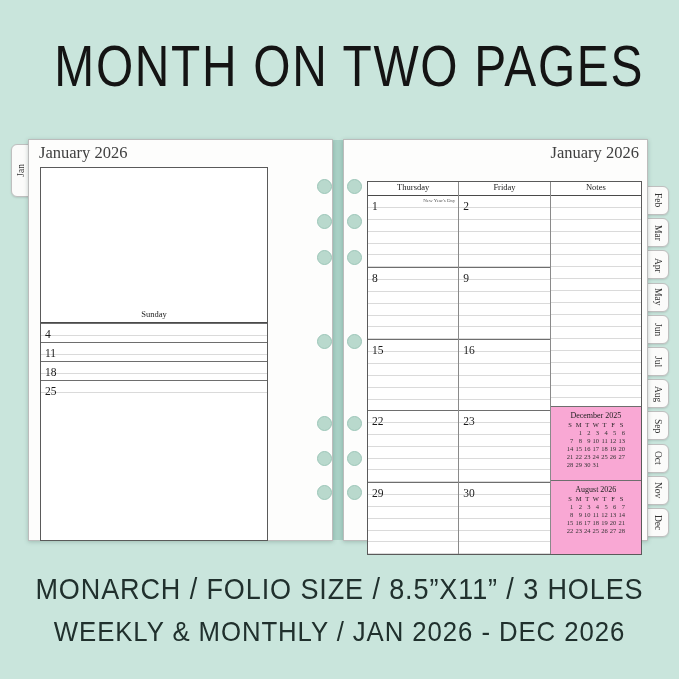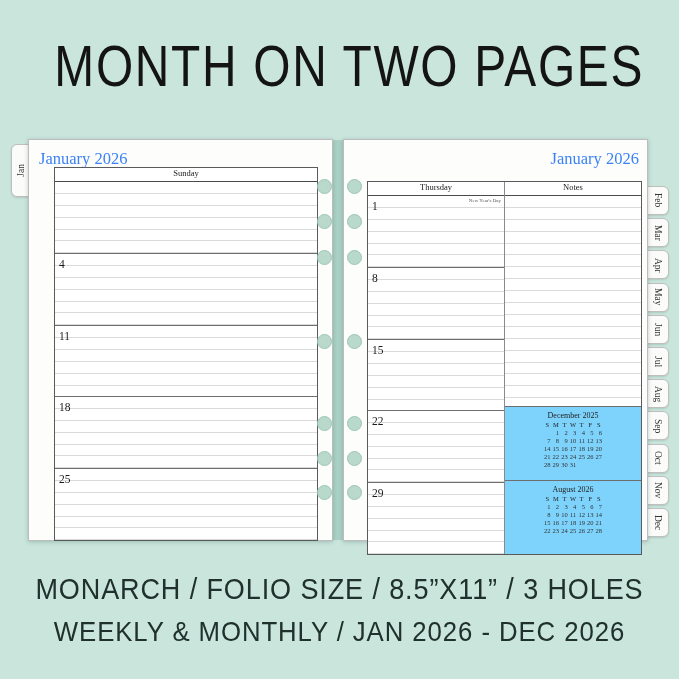--- a/index.html
+++ b/index.html
@@ -14,44 +14,44 @@
 
   
   .spine{position:absolute;left:332px;top:140px;width:13px;height:400px;background:#a9d1c6;}
 
   
   .page{position:absolute;top:139px;width:305px;height:402px;background:#fdfdfc;
         border:1px solid #bcbcbc;box-shadow:0 1px 4px rgba(50,85,75,.28);z-index:2;box-sizing:border-box;}
   .page-left{left:28px;}
   .page-right{left:343px;}
 
-  .month-title{position:absolute;top:9px;left:10px;font:16.5px "Liberation Serif",serif;color:#3b82f6;}
+  .month-title{position:absolute;top:3px;left:10px;font:16.5px "Liberation Serif",serif;color:#404040;}
   .month-title.right{left:auto;right:8px;}
 
   
   .grid{position:absolute;top:27px;display:flex;border:1px solid #5a5a5a;background:#fff;box-sizing:border-box;}
-  .page-left  .grid{left:25px;width:264px;height:374px;}
+  .page-left  .grid{left:11px;width:228px;height:374px;align-items:center;}
   .page-right .grid{left:23px;width:275px;height:374px;margin-top:14px;}
   .col{flex:1;display:flex;flex-direction:column;min-width:0;}
   .col + .col{border-left:1px solid #8a8a8a;}
   .col-head{height:13px;line-height:13px;text-align:center;
             font:8.5px "Liberation Serif",serif;color:#222;border-bottom:1px solid #4a4a4a;}
   .cell{flex:1;position:relative;
         background-image:repeating-linear-gradient(to bottom,
           transparent 0px,transparent 10.9px,#dadada 10.9px,#dadada 11.9px);}
   .cell + .cell{border-top:1px solid #6e6e6e;}
   .datenum{font:11.5px "Liberation Serif",serif;color:#1a1a1a;padding:1px 0 0 4px;display:inline-block;}
   .holiday{position:absolute;top:2px;right:3px;font:5px "Liberation Serif",serif;color:#555;white-space:nowrap;}
 
   
   .notes-body{flex:1;display:flex;flex-direction:column;}
   .notes-ruled{flex:3.05;
         background-image:repeating-linear-gradient(to bottom,
           transparent 0px,transparent 10.9px,#dadada 10.9px,#dadada 11.9px);}
-  .mini{flex:1;border-top:1px solid #6e6e6e;text-align:center;padding-top:4px;background:#7dd3fc;}
+  .mini{flex:1;border-top:1px solid #6e6e6e;text-align:center;padding-top:4px;background:#f9a8d4;}
   .mini-title{font:8px "Liberation Serif",serif;color:#222;margin-bottom:1px;}
   .mini-grid{display:grid;grid-template-columns:repeat(7,8.6px);justify-content:center;}
   .mini-grid span{font:6.5px/8px "Liberation Serif",serif;color:#333;text-align:right;padding-right:1px;}
   .mini-grid .dow{color:#222;text-align:center;padding-right:0;}
 
   
   .holes{position:absolute;left:0;top:0;width:100%;height:100%;pointer-events:none;}
   .hole{position:absolute;width:15px;height:15px;border-radius:50%;box-sizing:border-box;
         background:#b9d9cd;border:1px solid #9cc6b8;}
   .holes-left  .hole{left:288px;}
@@ -154,20 +154,28 @@
   <div class="page page-right">
     <div class="month-title right">January 2026</div>
     <div class="grid" id="right-grid">
         <div class="col">
           <div class="col-head">Thursday</div>
           <div class="cell"><span class="datenum">1</span><span class="holiday">New Year's Day</span></div>
           <div class="cell"><span class="datenum">8</span></div>
           <div class="cell"><span class="datenum">15</span></div>
           <div class="cell"><span class="datenum">22</span></div>
           <div class="cell"><span class="datenum">29</span></div>
+        </div>
+        <div class="col">
+          <div class="col-head">Friday</div>
+          <div class="cell"><span class="datenum">2</span></div>
+          <div class="cell"><span class="datenum">9</span></div>
+          <div class="cell"><span class="datenum">16</span></div>
+          <div class="cell"><span class="datenum">23</span></div>
+          <div class="cell"><span class="datenum">30</span></div>
         </div>
         <div class="col">
           <div class="col-head">Notes</div>
           <div class="notes-body">
             <div class="notes-ruled"></div>
             <div class="mini">
               <div class="mini-title">December 2025</div>
               <div class="mini-grid">
                 <span class="dow">S</span>
                 <span class="dow">M</span>

